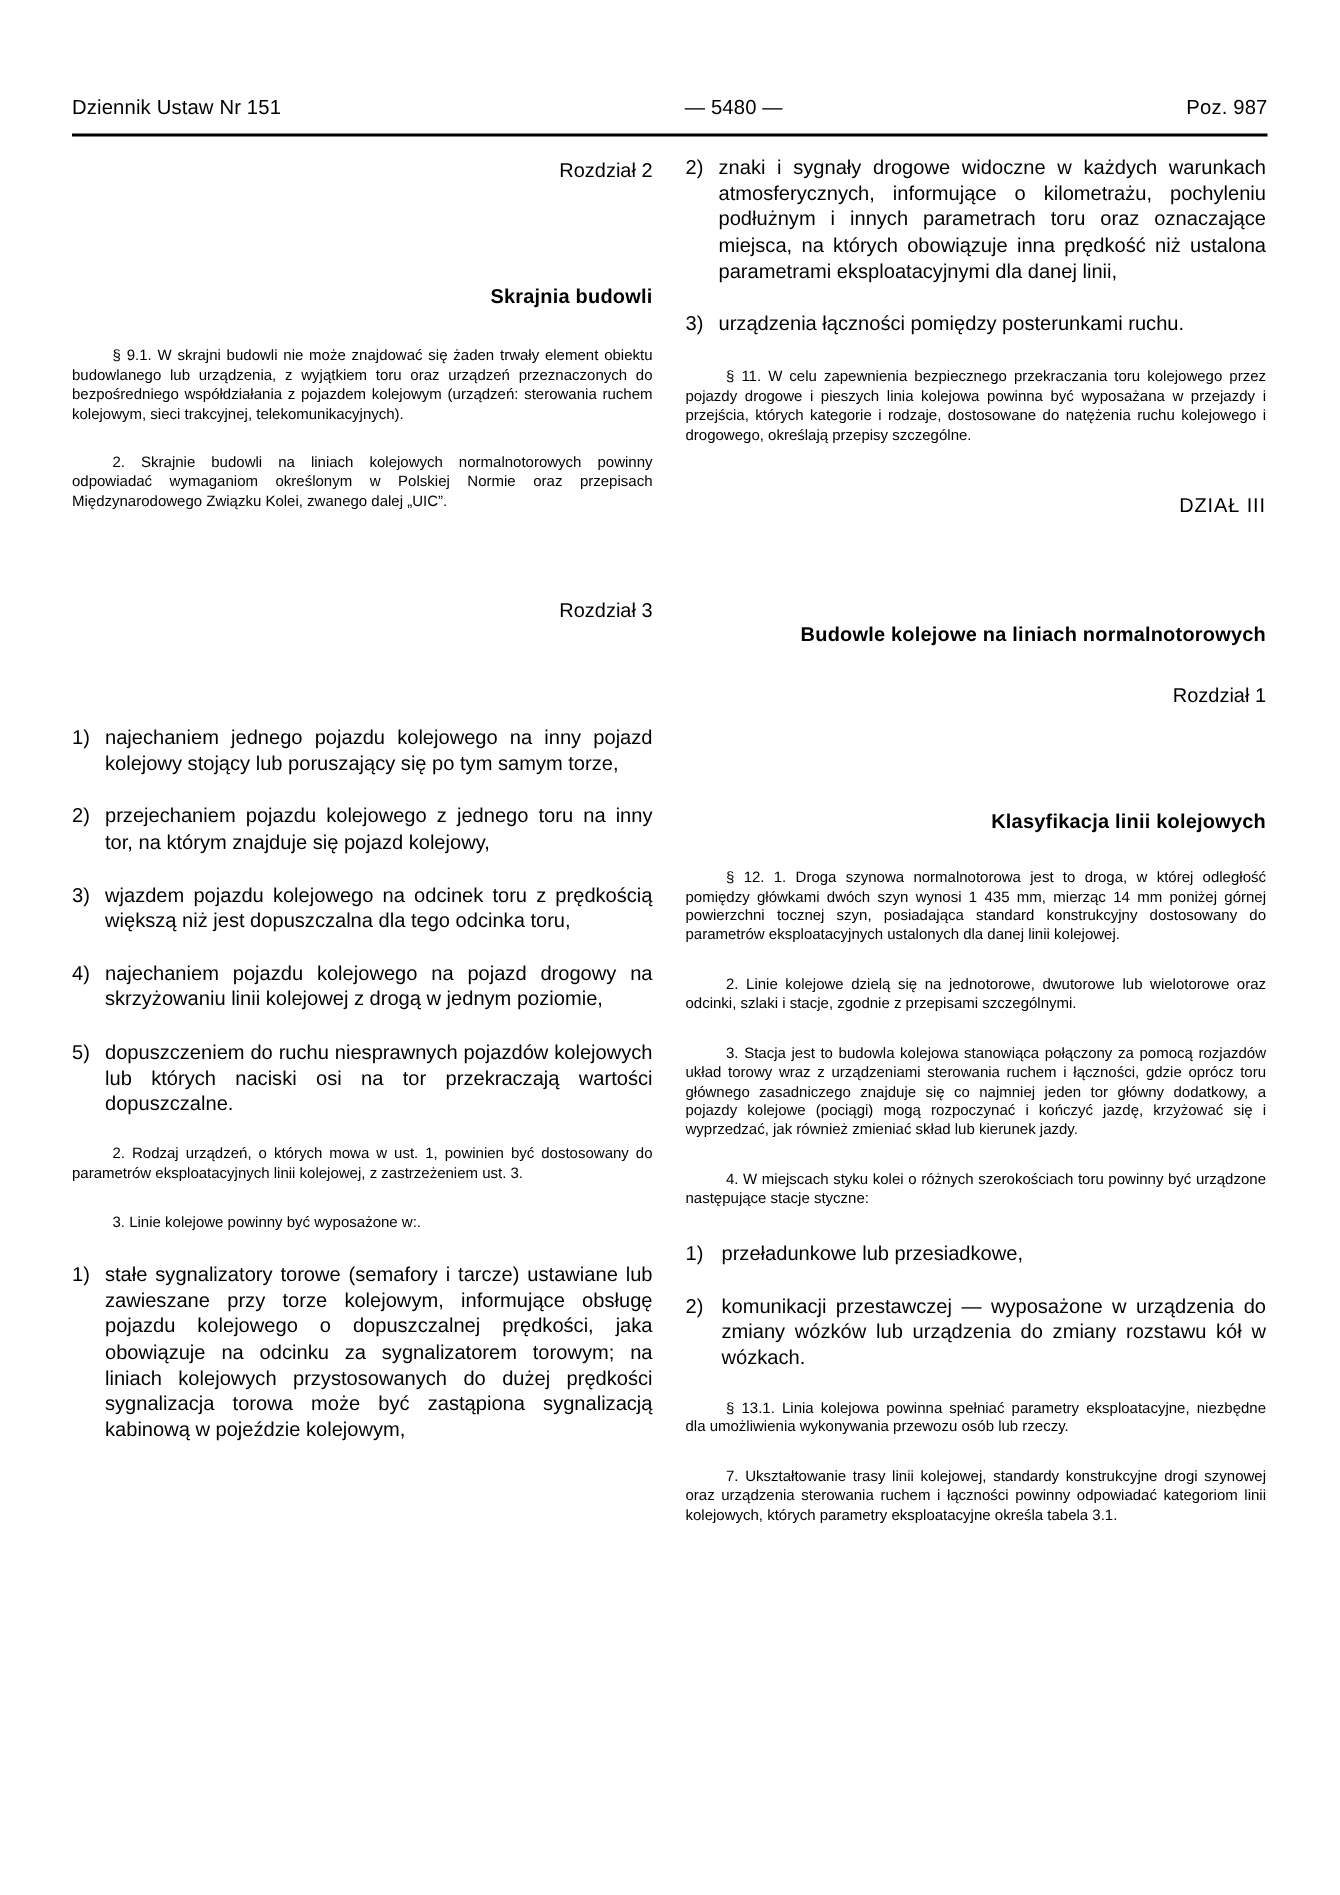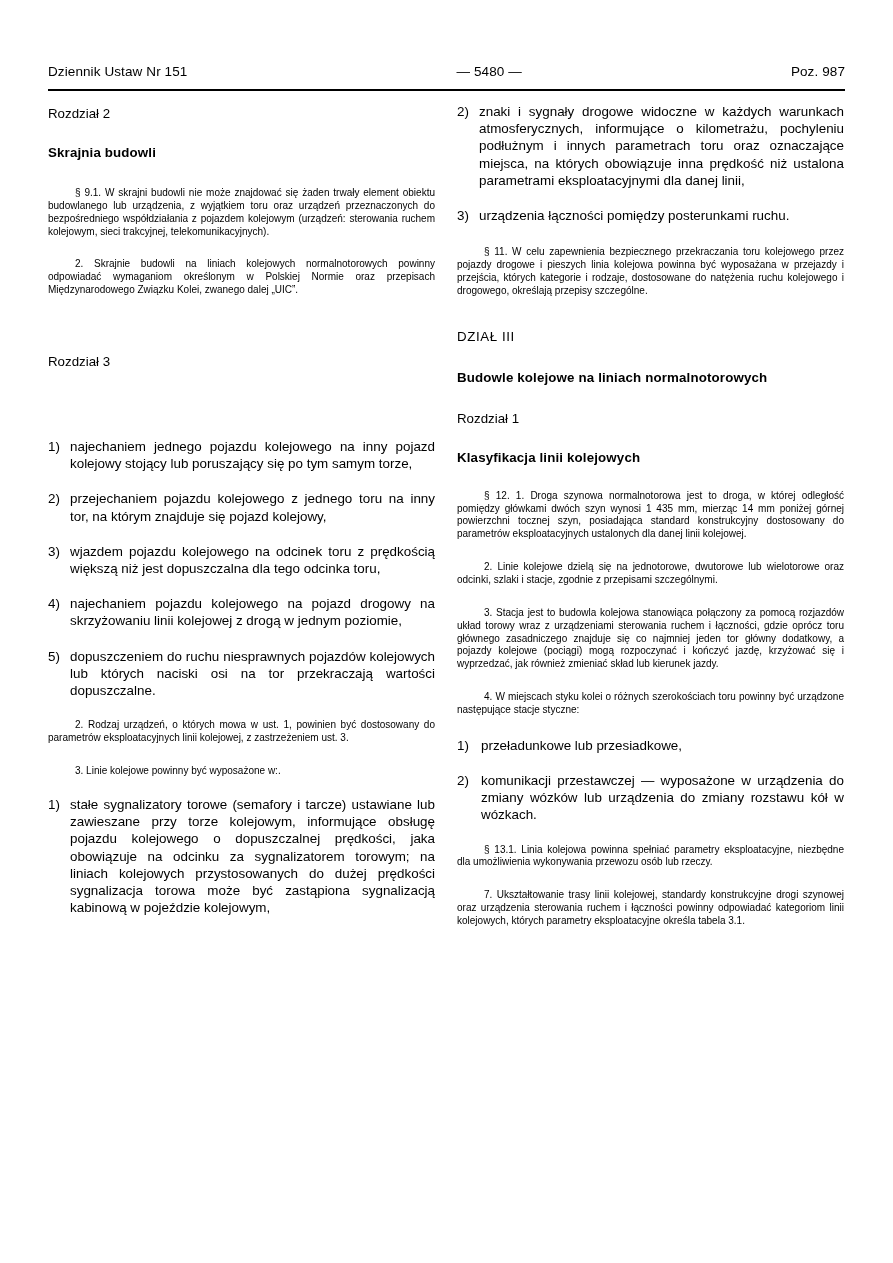--- a/index.html
+++ b/index.html
@@ -57,32 +57,33 @@
     display: flex;
     gap: 22px;
   }
   .col {
     width: 387px;
     flex: 0 0 387px;
   }
 
   
   .ctr {
-    text-align: left;
+    text-align: right;
     font-size: 13.3px;
     line-height: 1.28;
     margin: 0;
   }
   .h-chapter {        
     margin: 0 0 0 0;
     padding-top: 2px;
   }
   .h-title {          
     font-weight: bold;
     letter-spacing: 0.15px;
+    margin-top: 45px;
   }
   .h-dzial {
     letter-spacing: 0.6px;
   }
 
   p.para {
     margin: 0;
     font-size: 10px;
     line-height: 1.285;
     text-align: justify;

